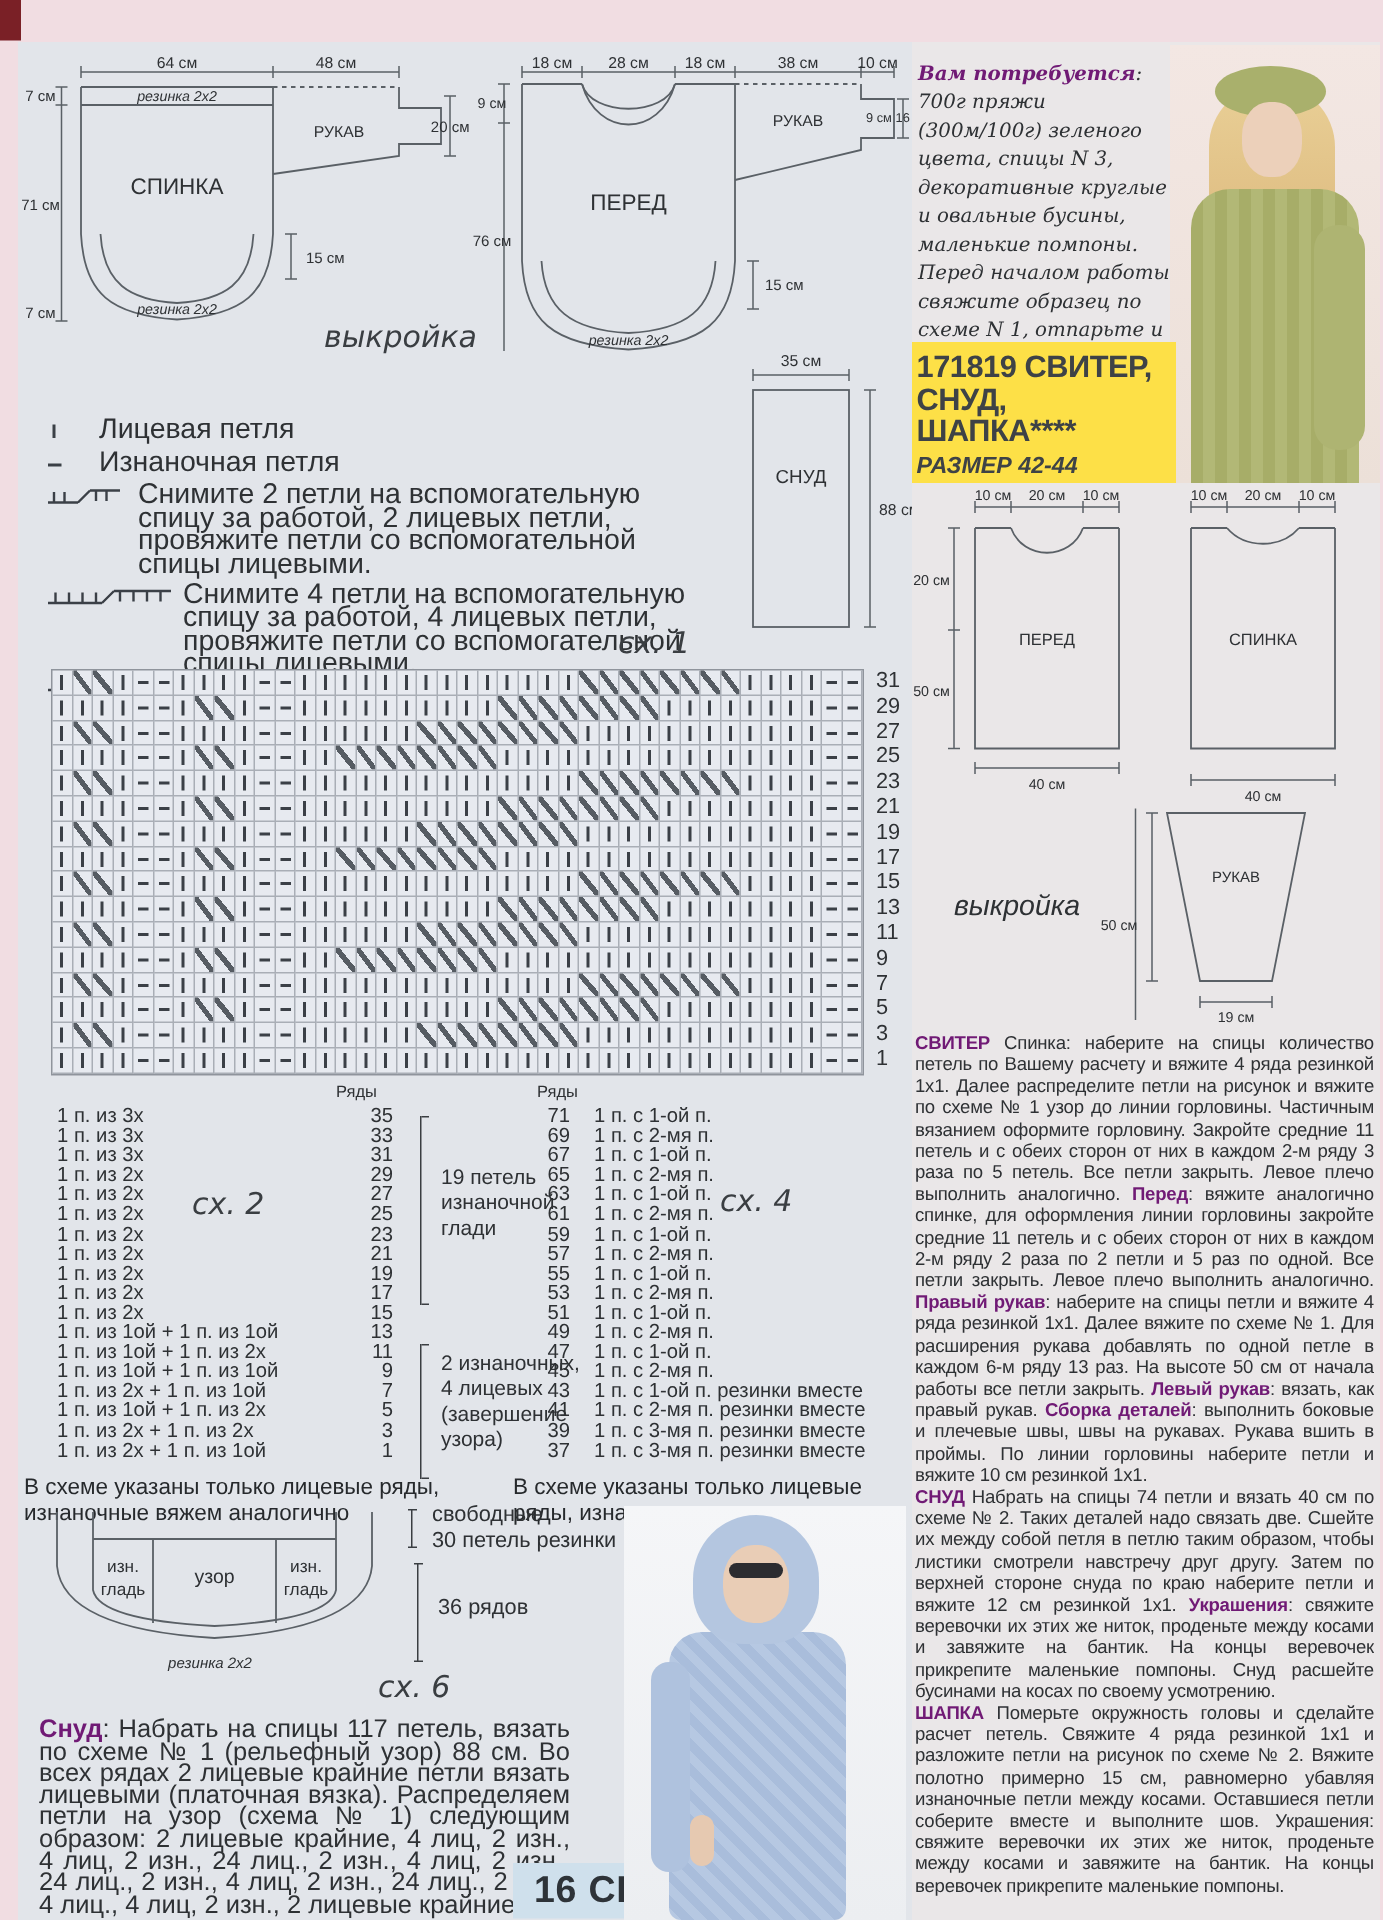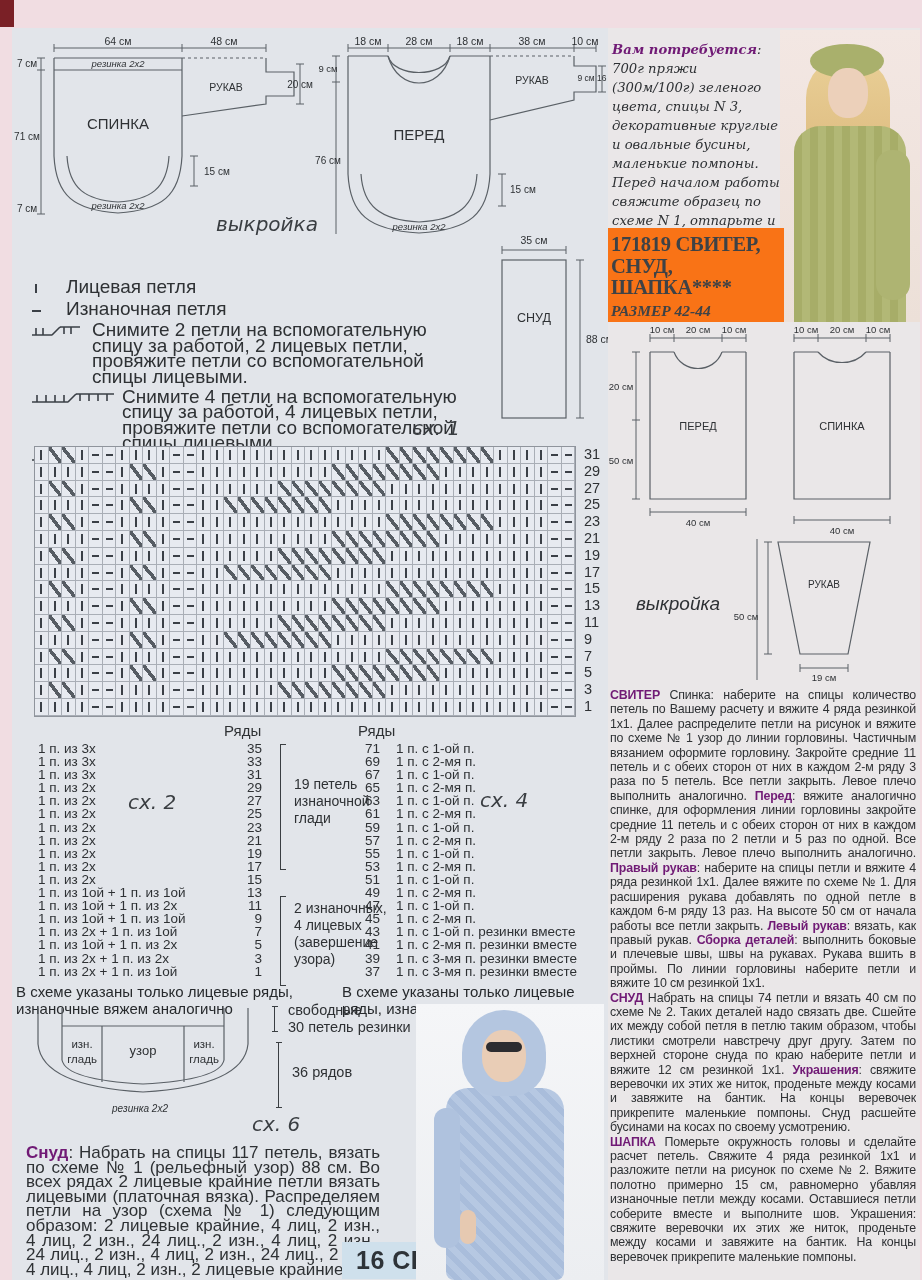--- a/index.html
+++ b/index.html
@@ -26,21 +26,21 @@
   .crow{display:flex;height:16.8px;}
   .cell{width:13.5px;box-sizing:border-box;border-right:1px solid #a9aeb6;border-bottom:1px solid #a9aeb6;position:relative;}
   .cell.ck::after{content:"";position:absolute;left:5px;top:3px;width:2px;height:10px;background:#3b4047;}
   .cell.cp::after{content:"";position:absolute;left:3px;top:7px;width:7px;height:2px;background:#3b4047;}
   .cell.cs{background:linear-gradient(to top right,rgba(0,0,0,0) 41%,#565c63 41%,#565c63 59%,rgba(0,0,0,0) 59%);}
   .clabels{width:30px;}
   .clab{height:16.8px;line-height:16.8px;font-size:14.5px;padding-left:8px;}
   
   .s2{position:absolute;left:26px;top:722px;width:300px;}
   .s4{position:absolute;left:336px;top:722px;width:272px;}
-  .shead{font-size:15px;margin-bottom:3px;}
+  .shead{font-size:11px;margin-bottom:3px;}
   .s2 .shead{padding-left:186px;} .s4 .shead{padding-left:10px;}
   .srow{display:flex;height:13.1px;font-size:13.5px;line-height:13.1px;white-space:nowrap;align-items:flex-end;}
   .s2text{width:192px;} .s2num{width:32px;text-align:right;}
   .s4num{width:32px;text-align:right;} .s4text{padding-left:16px;}
   .bracket{position:absolute;border-left:1.3px solid #3a3e42;width:5px;}
   .bracket::before,.bracket::after{content:"";position:absolute;left:0;width:5px;height:1.3px;background:#3a3e42;}
   .bracket::before{top:0;} .bracket::after{bottom:0;}
   .bnote{position:absolute;font-size:14px;line-height:17px;white-space:pre-line;}
   .note{position:absolute;font-size:15px;line-height:16.5px;color:#26292c;}
   
@@ -49,21 +49,21 @@
   .vline::before,.vline::after{content:"";position:absolute;left:-2px;width:6px;height:1.3px;background:#3a3e42;}
   .vline::before{top:0;} .vline::after{bottom:0;}
   
   .para{position:absolute;text-align:justify;}
   .snood-para{left:14px;top:1146px;width:354px;font-size:17px;line-height:14.6px;}
   .materials{left:4px;top:12px;width:172px;font-family:"DejaVu Serif",serif;font-style:italic;
              font-size:13.2px;line-height:19px;text-align:left;}
   .sweater-text{left:2px;top:660px;width:306px;font-size:12.4px;line-height:14.4px;letter-spacing:-0.15px;height:592px;overflow:hidden;}
   .sweater-text .blockp{margin:0 0 0 0;}
   
-  .title-band{position:absolute;left:0px;top:200px;width:176px;height:94px;background:#f97316;padding:6px 0 0 3px;box-sizing:border-box;font-family:Liberation Serif, serif;}
+  .title-band{position:absolute;left:0px;top:200px;width:176px;height:94px;background:#fde047;padding:6px 0 0 3px;box-sizing:border-box;}
   .title-line{font-size:20.5px;font-weight:bold;line-height:21.5px;color:#3e4246;letter-spacing:-0.3px;white-space:nowrap;}
   .title-size{font-size:15.5px;font-weight:bold;font-style:italic;margin-top:3px;color:#3e4246;}
   .green-band-bg{position:absolute;left:0;top:200px;width:312px;height:94px;background:#cfe2c5;}
   
   .photo-green{position:absolute;left:172px;top:2px;width:140px;height:292px;background:linear-gradient(#f3e7e3,#ece0d8);overflow:hidden;}
   .pg-hair{position:absolute;left:26px;top:26px;width:84px;height:150px;background:linear-gradient(#e9cf96,#d9b377);border-radius:42px 42px 30px 30px;}
   .pg-beret{position:absolute;left:30px;top:14px;width:74px;height:34px;background:#a9b06c;border-radius:50%;}
   .pg-face{position:absolute;left:48px;top:38px;width:40px;height:50px;background:#ecd0ba;border-radius:45%;}
   .pg-body{position:absolute;left:14px;top:96px;width:112px;height:196px;background:
      repeating-linear-gradient(90deg,#a7ad68 0 8px,#b2b876 8px 16px);border-radius:26px 26px 0 0;}

